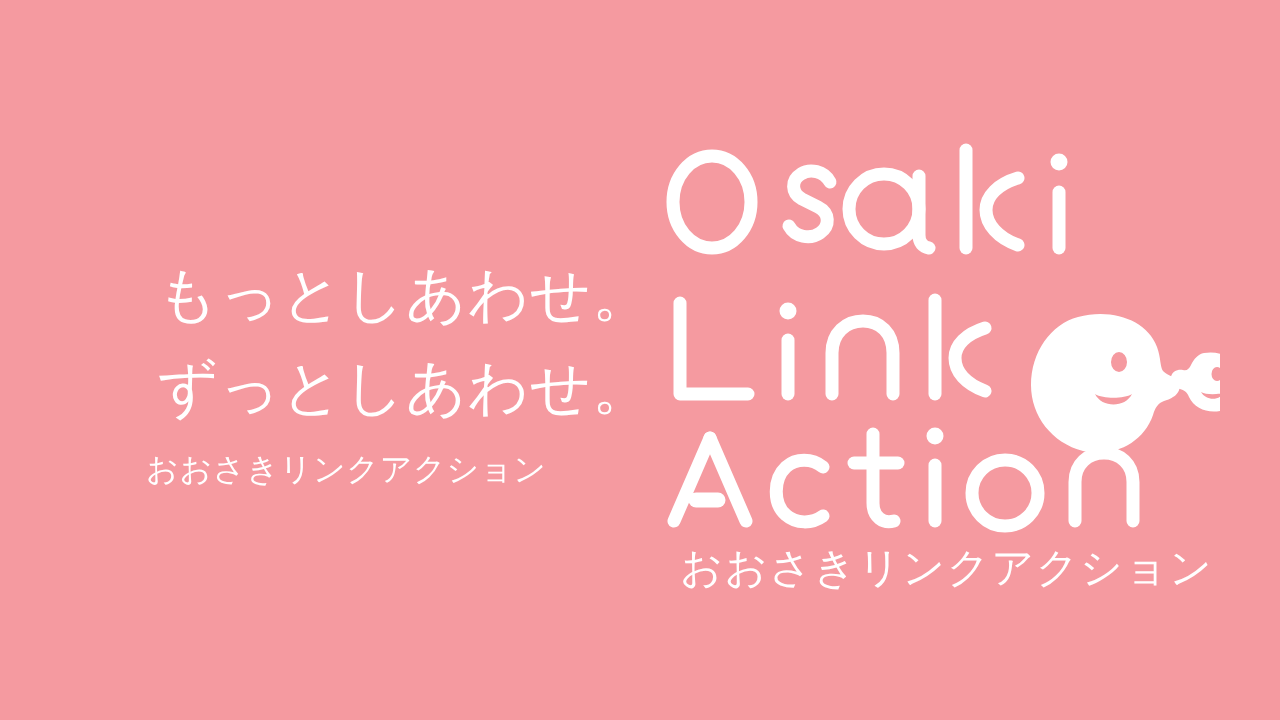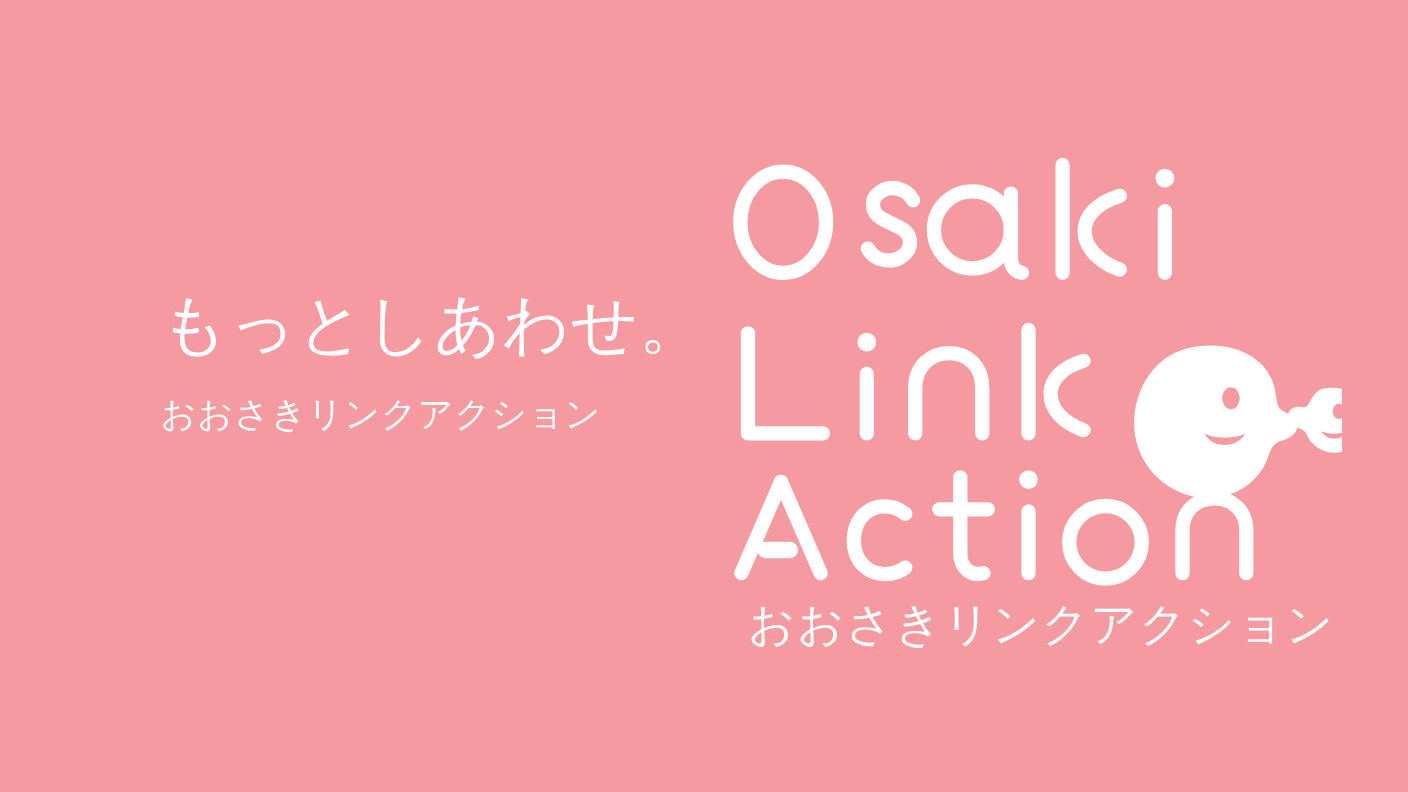--- a/index.html
+++ b/index.html
@@ -28,20 +28,21 @@
     color: #FFFFFF;
   }
   .tagline-line {
     font-family: "Liberation Sans", sans-serif;
     font-size: 60px;
     font-weight: 300;
     line-height: 1.55;
     letter-spacing: 0.012em;
     color: #FFFFFF;
     white-space: nowrap;
+    margin-left: 11px;
   }
   .tagline-sub {
     font-family: "Liberation Sans", sans-serif;
     font-size: 32px;
     font-weight: 300;
     letter-spacing: 0.02em;
     color: #FFFFFF;
     margin-top: 14px;
     white-space: nowrap;
   }
@@ -71,20 +72,21 @@
     white-space: nowrap;
   }
 </style>
 </head>
 <body>
 
 <div class="stage">
 
   <div class="tagline">
     <div class="tagline-line">もっとしあわせ。</div>
+    <div class="tagline-line">ずっとしあわせ。</div>
     <div class="tagline-sub">おおさきリンクアクション</div>
   </div>
 
   <div class="logo">
 
     <svg class="logo-svg" viewBox="0 0 560 400" xmlns="http://www.w3.org/2000/svg">
 
       <g fill="none" stroke="#FFFFFF" stroke-width="13" stroke-linecap="round" stroke-linejoin="round">
 
         <ellipse cx="52" cy="62" rx="39" ry="46"></ellipse>

